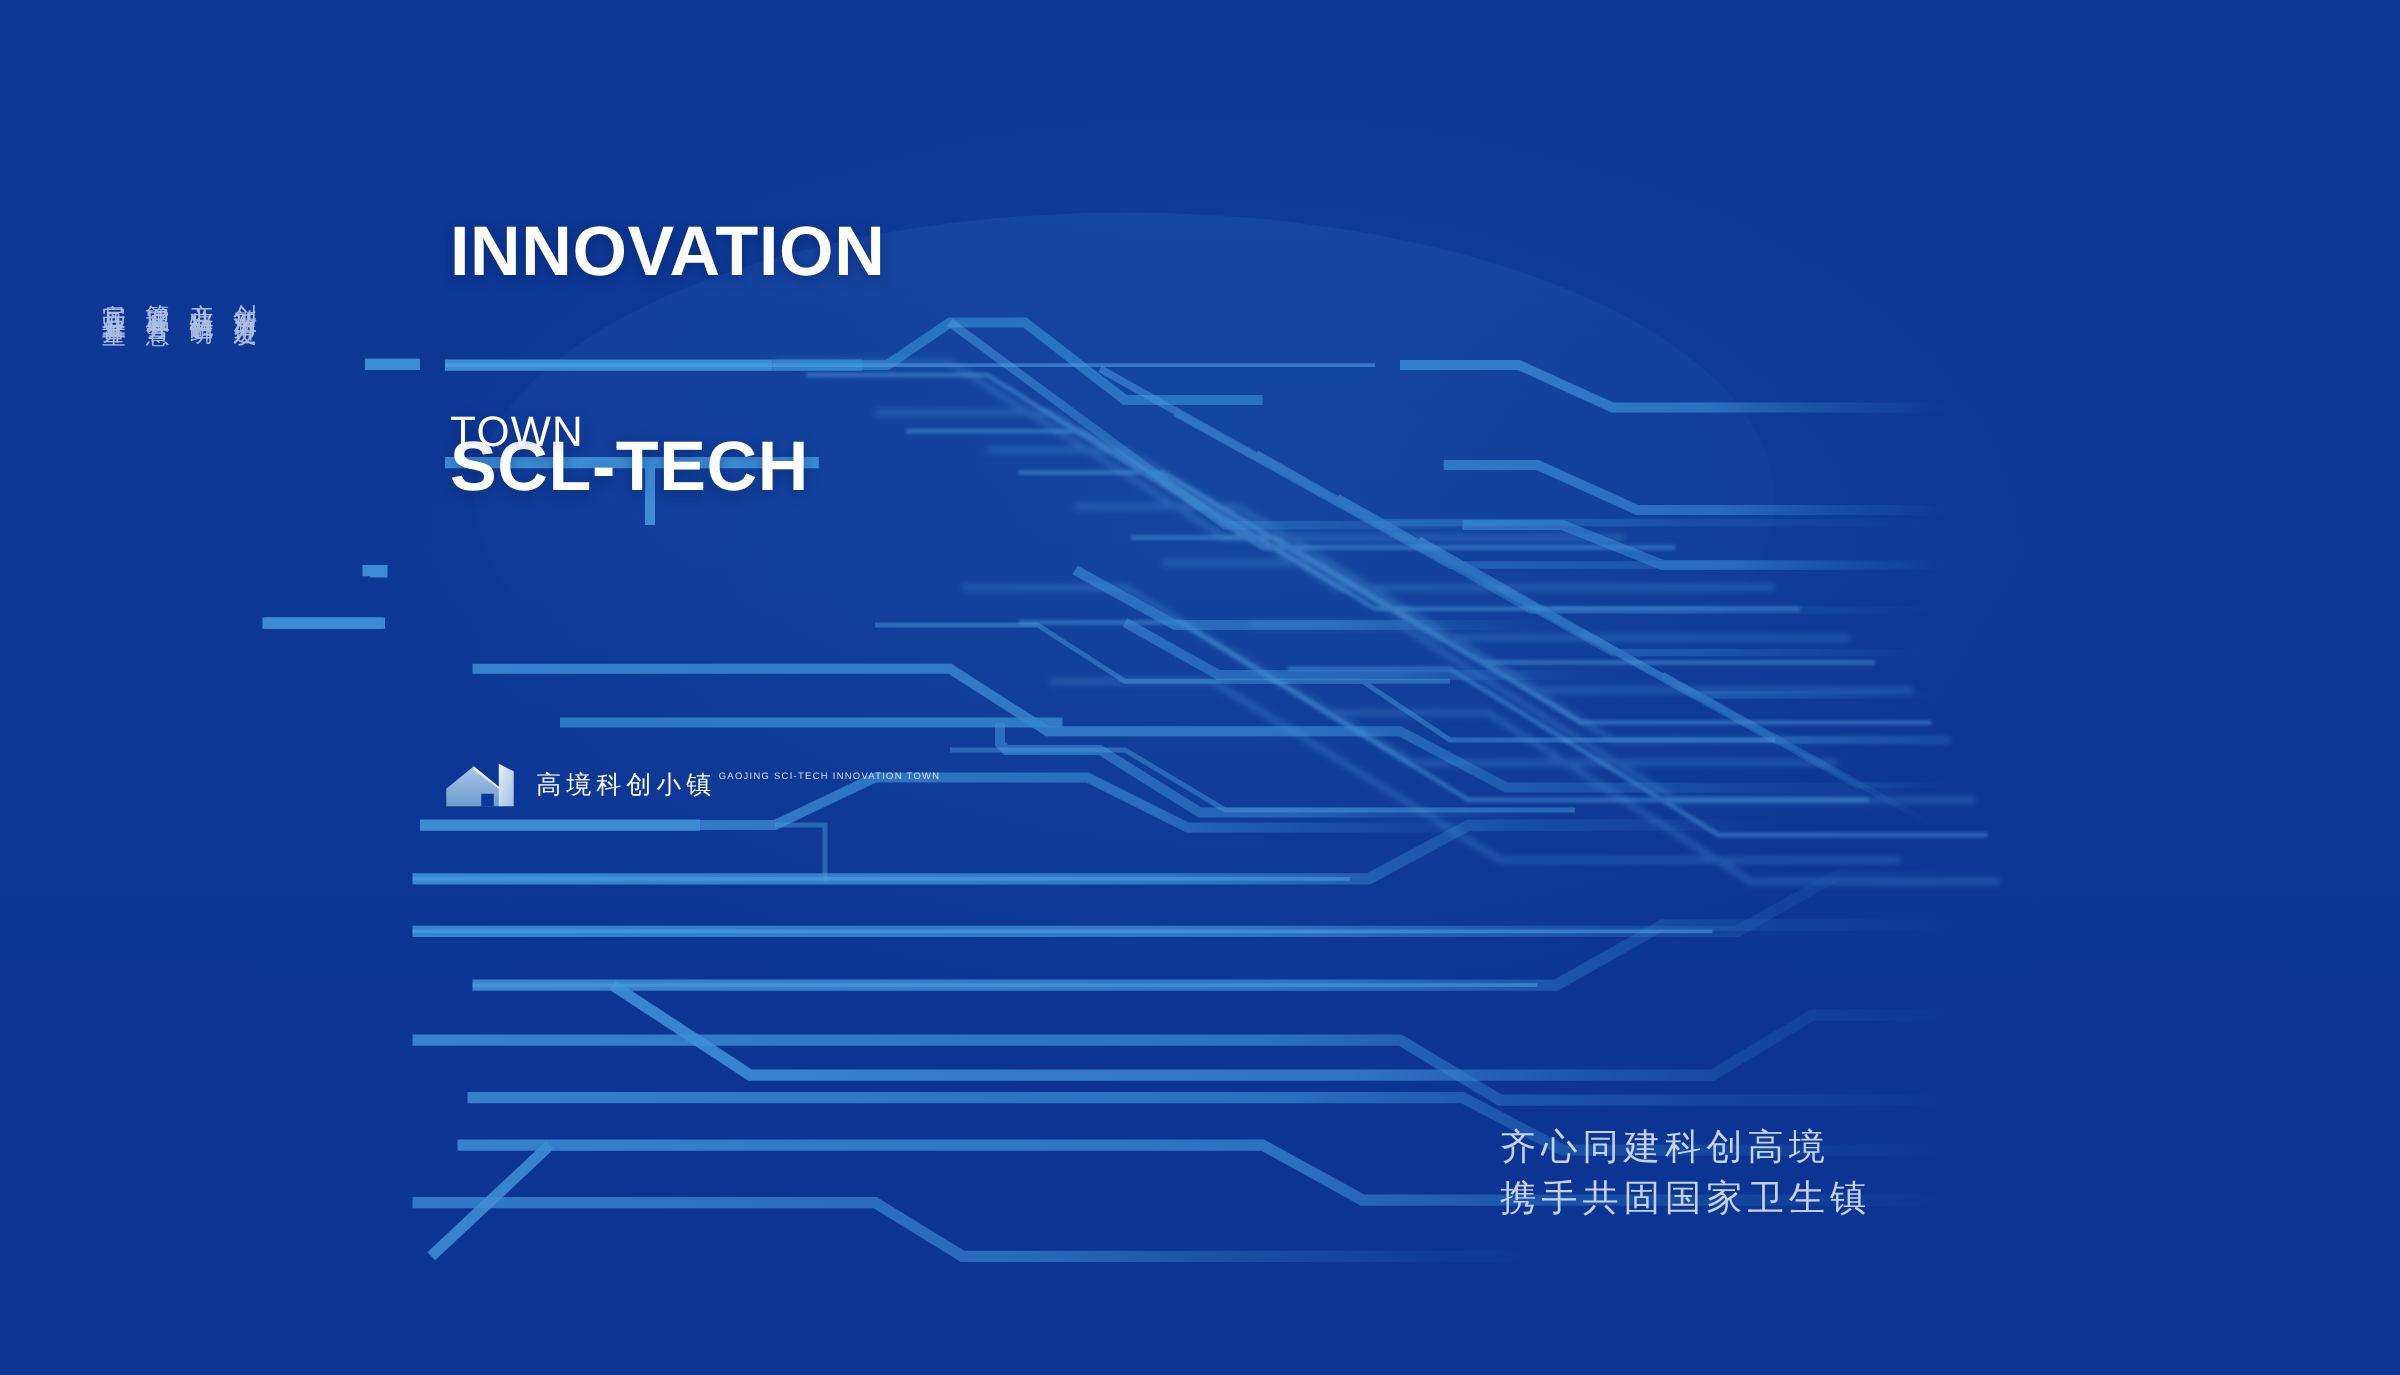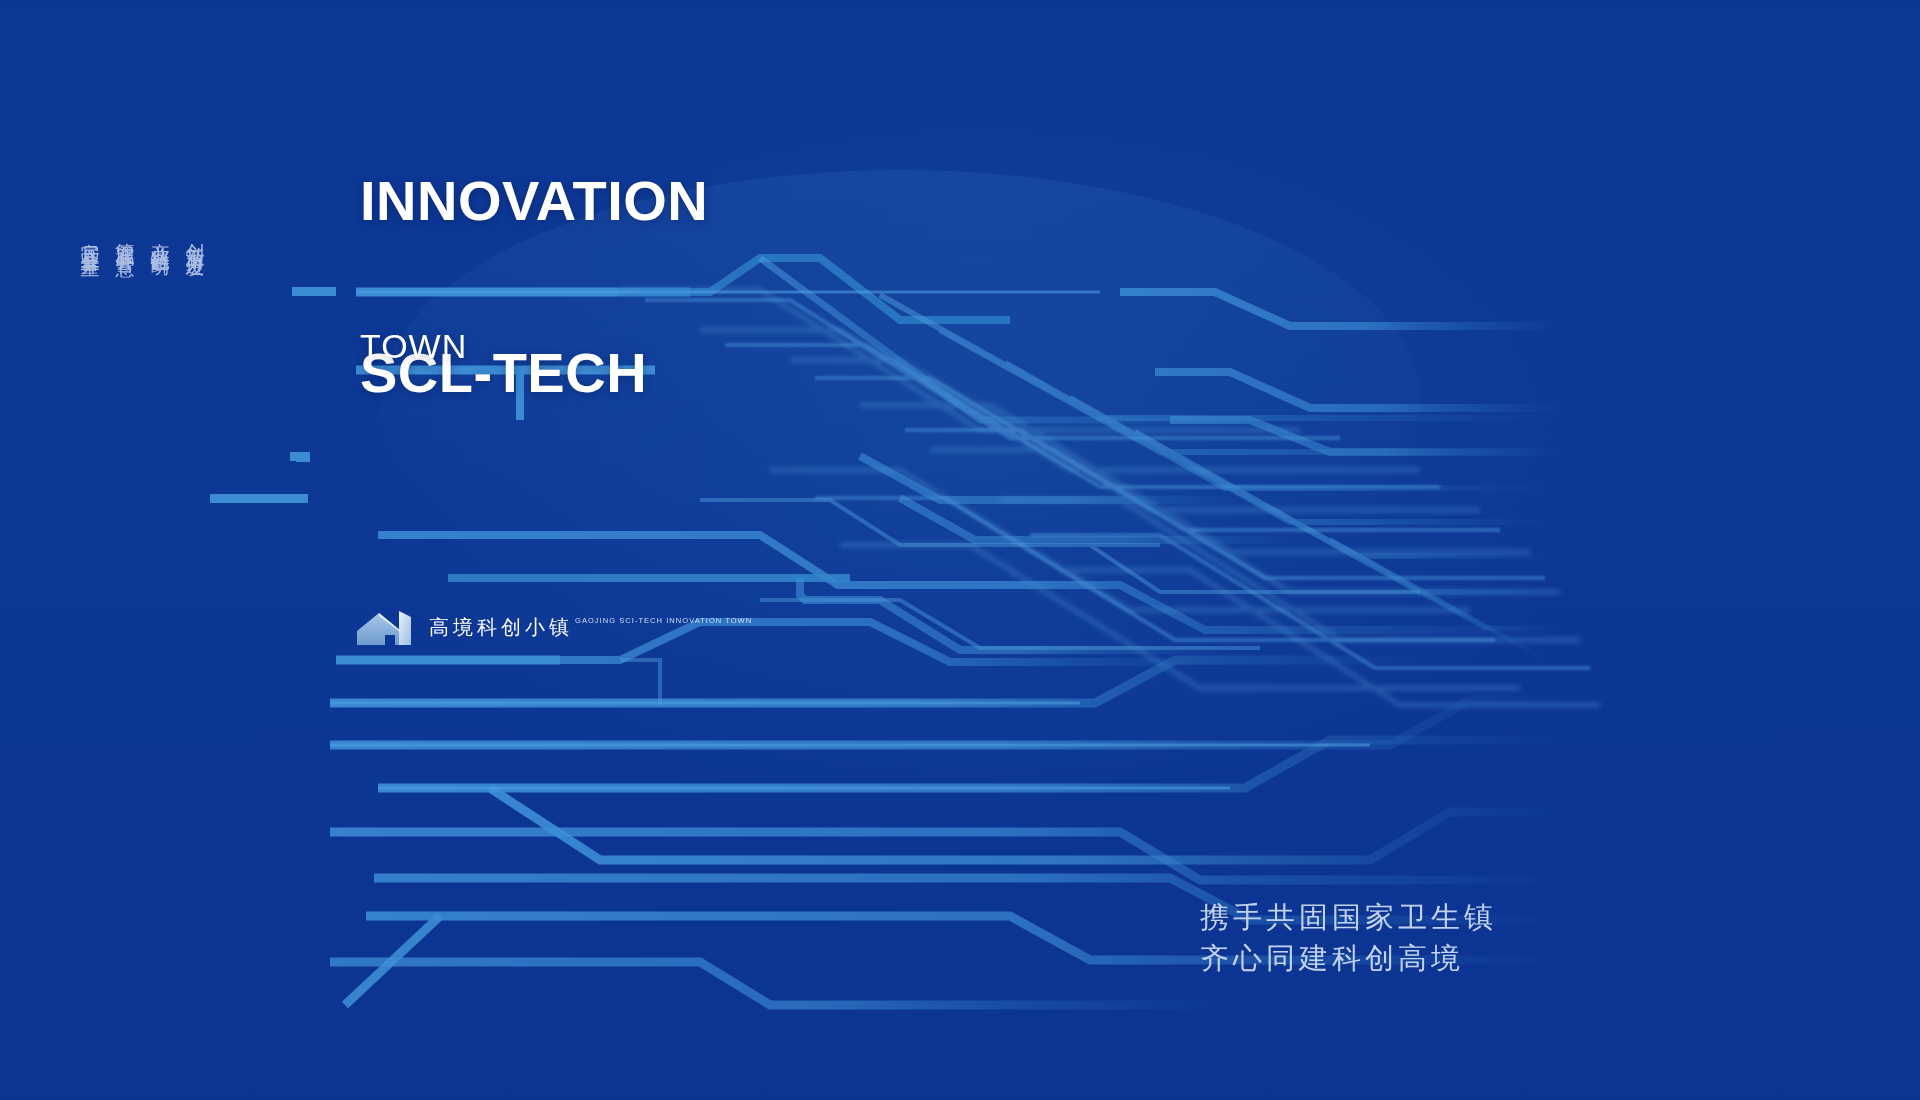--- a/index.html
+++ b/index.html
@@ -291,17 +291,17 @@
 
       <path d="M24 8 L46 26 L44 26 L24 11 Z" fill="#ffffff" opacity="0.75"></path>
     </svg>
     <div class="logo-text">
       <div class="logo-cn">高境科创小镇</div>
       <div class="logo-en">GAOJING SCI-TECH INNOVATION TOWN</div>
     </div>
   </div>
 
   <div class="bslogan">
+    <div>齐心同建科创高境</div>
     <div>携手共固国家卫生镇</div>
-    <div>齐心同建科创高境</div>
   </div>
 
 </div>
 
 </body></html>

